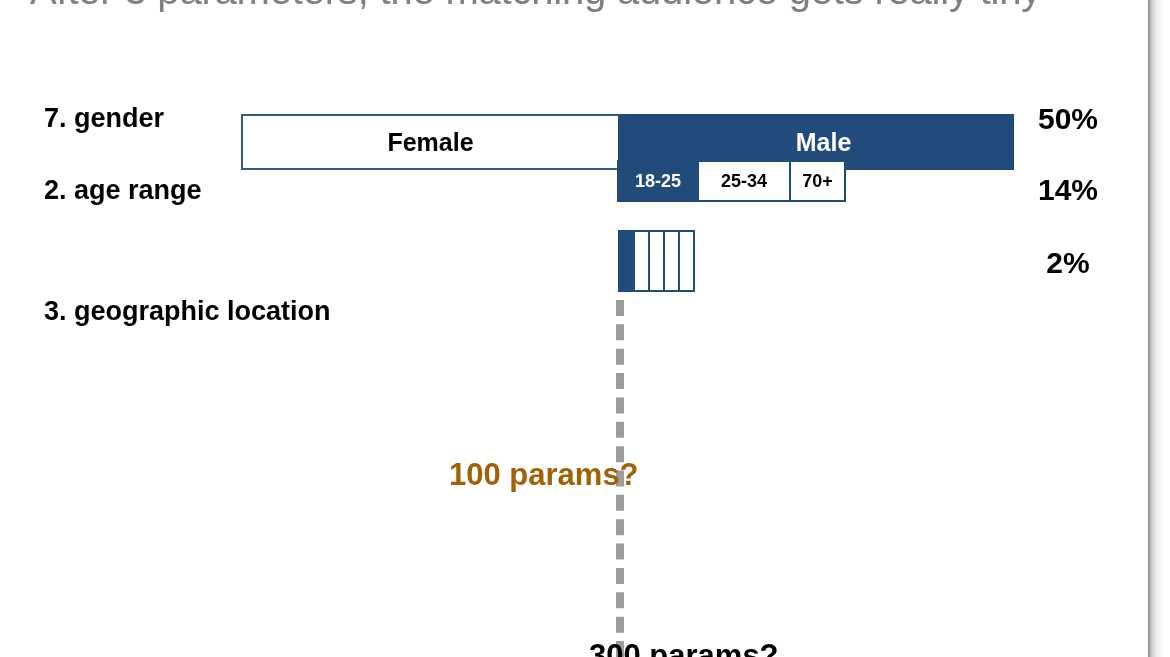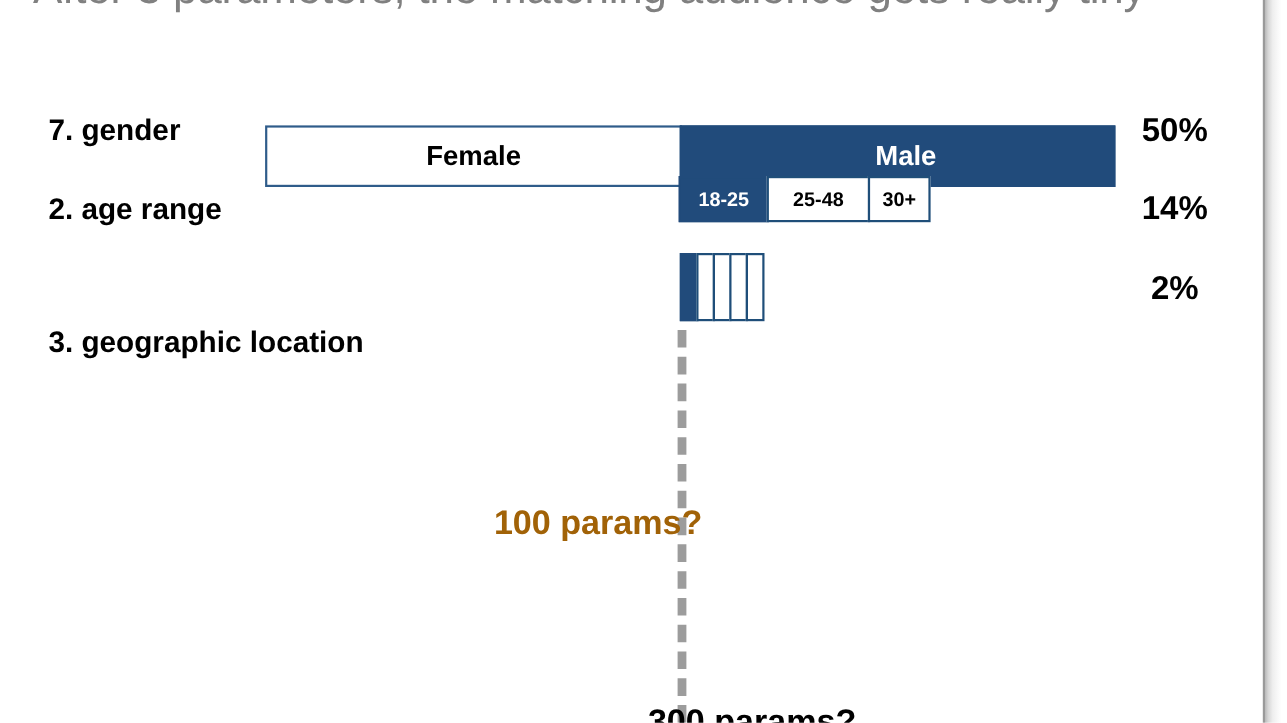--- a/index.html
+++ b/index.html
@@ -156,22 +156,22 @@
     <div class="seg" id="seg-female">Female</div>
     <div class="seg filled" id="seg-male">Male</div>
   </div>
 
   <div class="row-pct" style="left:1020px; top:102px; width:96px;">50%</div>
 
   <div class="row-label" style="left:44px; top:175px;">2. age range</div>
 
   <div class="bar" id="bar-age">
     <div class="seg filled" id="seg-1825">18-25</div>
-    <div class="seg" id="seg-2534">25-48</div>
-    <div class="seg" id="seg-50p">30+</div>
+    <div class="seg" id="seg-2534">25-34</div>
+    <div class="seg" id="seg-50p">70+</div>
   </div>
 
   <div class="row-pct" style="left:1020px; top:173px; width:96px;">14%</div>
 
   <div class="row-label" style="left:44px; top:248px;margin-top:48px;">3. geographic location</div>
 
   <div class="bar" id="bar-geo">
     <div class="seg filled"></div>
     <div class="seg"></div>
     <div class="seg"></div>

